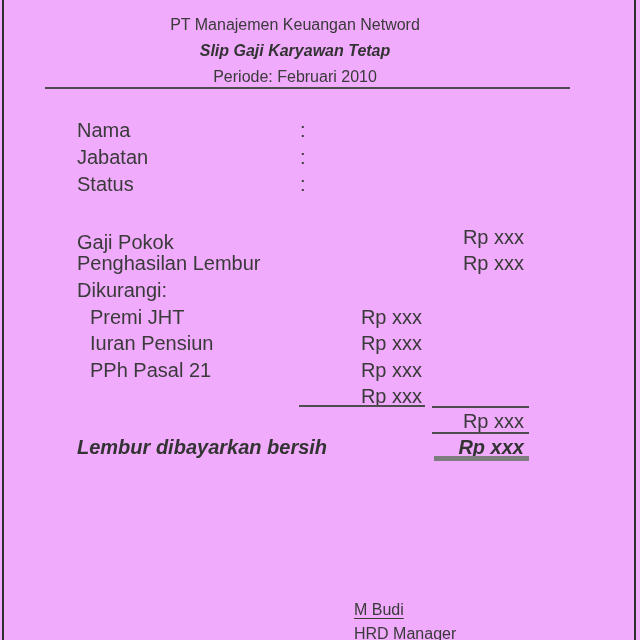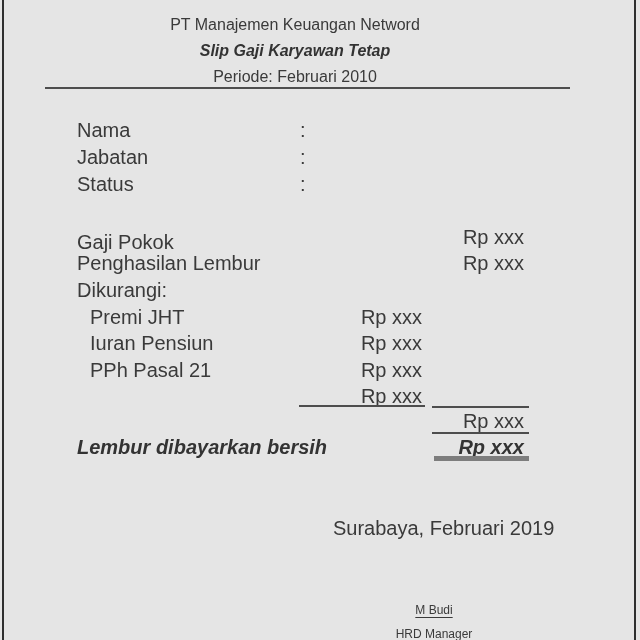--- a/index.html
+++ b/index.html
@@ -5,21 +5,21 @@
   html,body { margin:0; padding:0; }
   body {
     width:640px; height:640px;
     background:#ffffff;
     font-family:"Liberation Sans", sans-serif;
     overflow:hidden;
   }
   .page {
     position:relative;
     width:640px; height:640px;
-    background:#e5e5e5;
+    background:#f0abfc;
     color:#3a3a3a;
   }
   .edge {
     position:absolute; top:0; bottom:0; width:2px;
     background:#2f2f2f;
   }
   .edge.left  { left:2px; }
   .edge.right { left:634px; }
 
   .t {
@@ -51,22 +51,21 @@
     background:#4d4d4d;
   }
   .line.thick {
     height:5px;
     background:#7d7d7d;
   }
   .underlined { text-decoration:underline; text-underline-offset:3px; }
   .sig-box {
     position:absolute;
     left:354px; width:160px;
-    text-align:center;
-    font-size:12px;
+    font-size:16px;
     line-height:22px;
     color:#3a3a3a;
     white-space:nowrap;
   }
 </style>
 </head>
 <body>
 
 <div class="page">
 
@@ -109,18 +108,17 @@
   <div class="line" style="left:299px; top:405px; width:126px;"></div>
   <div class="line" style="left:432px; top:406px; width:97px;"></div>
 
   <div class="t amt-r" style="top:410px">Rp xxx</div>
   <div class="line" style="left:432px; top:432px; width:97px;"></div>
 
   <div class="t lbl bold" style="top:436px">Lembur dibayarkan bersih</div>
   <div class="t amt-r bold" style="top:436px">Rp xxx</div>
   <div class="line thick" style="left:434px; top:456px; width:95px;"></div>
 
-  <div class="t" style="left:333px; top:517px;">Surabaya, Februari 2019</div>
 
   <div class="sig-box underlined" style="top:599px;">M Budi</div>
   <div class="sig-box" style="top:623px;">HRD Manager</div>
 
 </div>
 
 </body></html>

